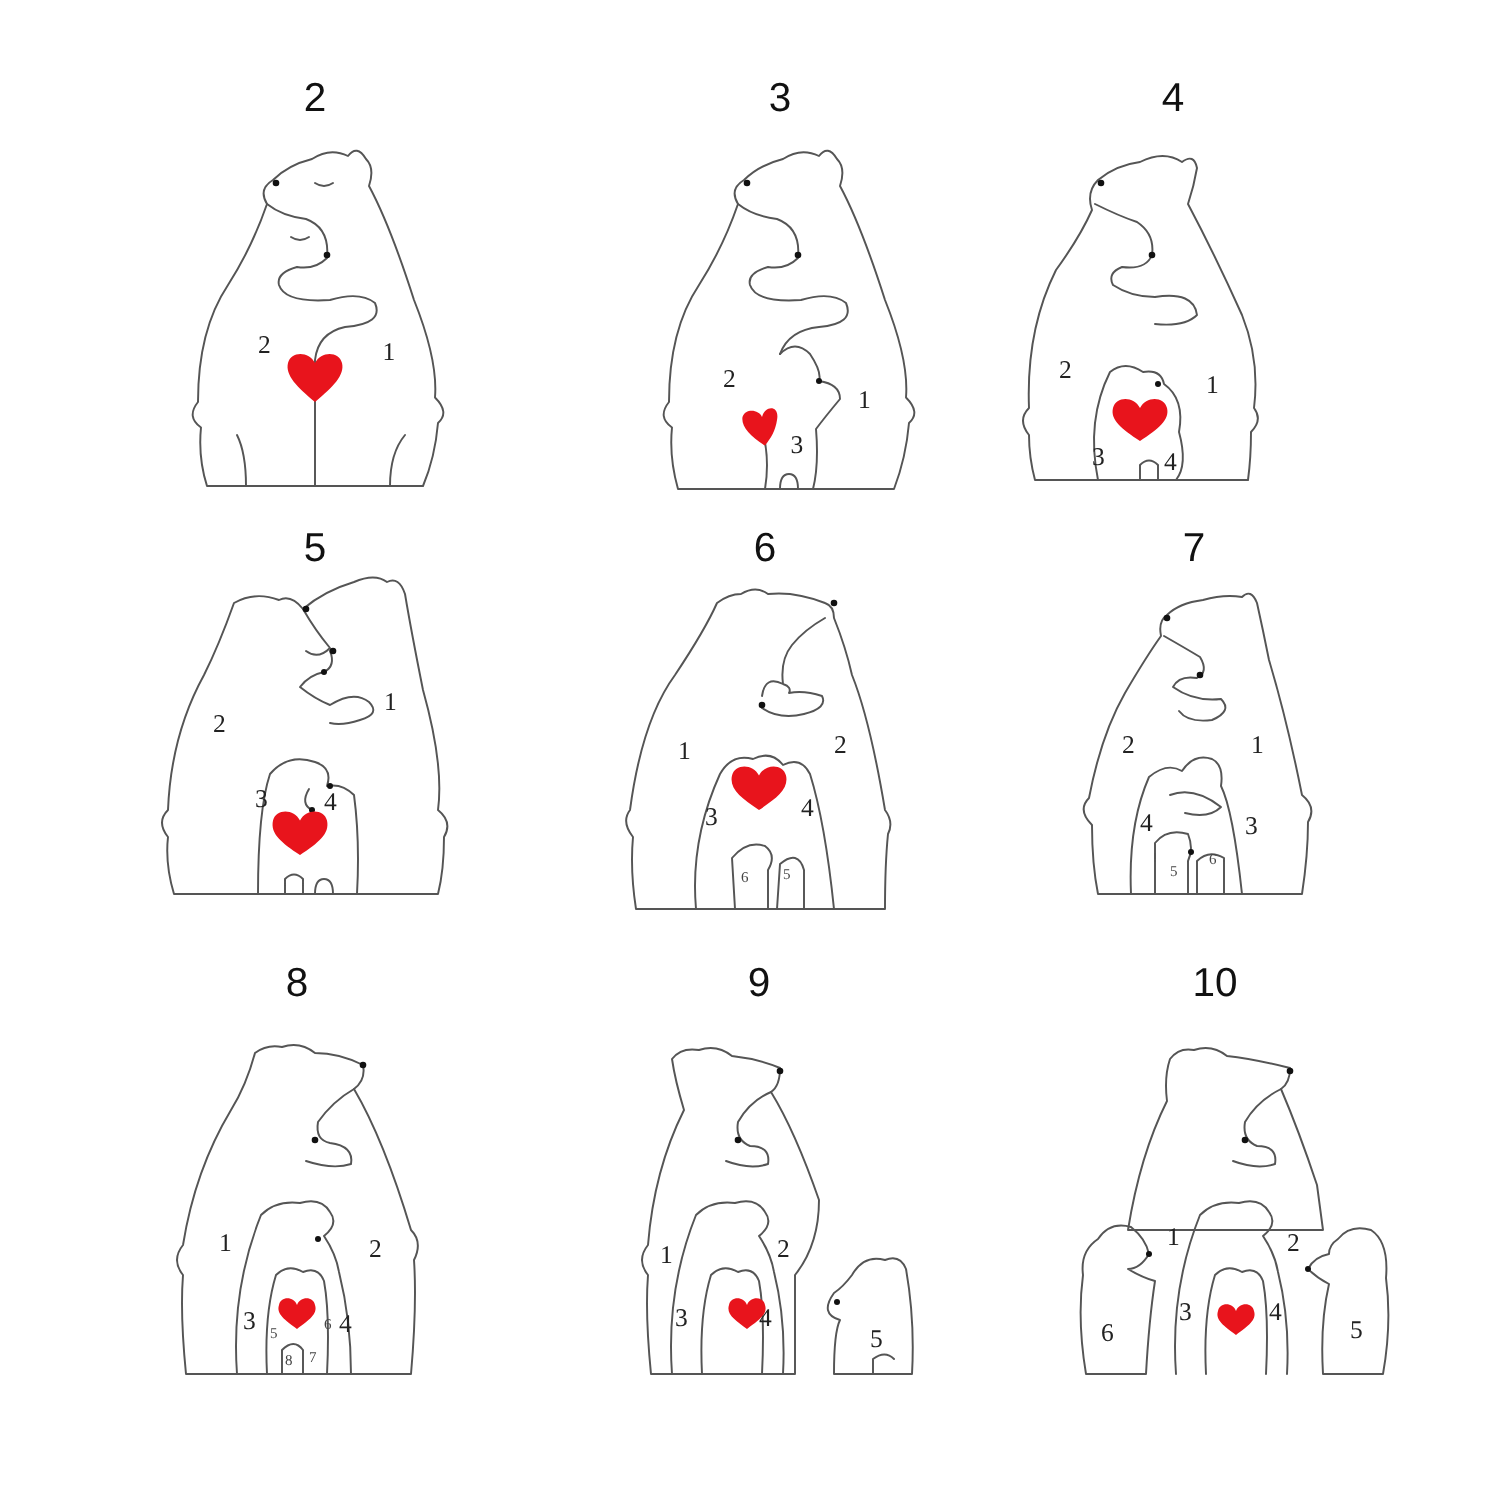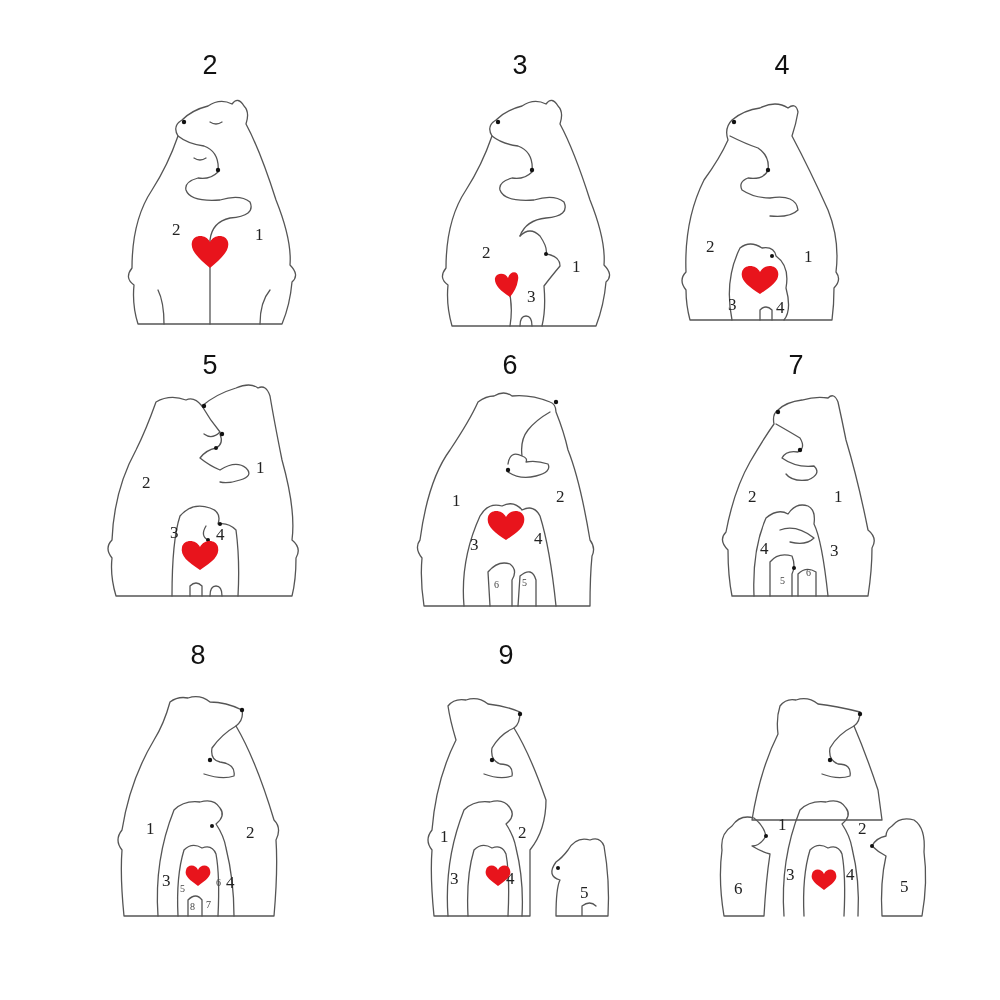--- a/index.html
+++ b/index.html
@@ -162,20 +162,21 @@
     <text class="num" x="70" y="212">1</text>
       <text class="num" x="148" y="208">2</text>
       <text class="num" x="80" y="254">3</text>
       <text class="num" x="136" y="254">4</text>
       <text class="num" x="210" y="268">5</text>
     <path fill="#e8141c" d="M128,256 C120,250 114,246 116,240 C117,234 126,234 128,240 C130,234 139,234 140,240 C142,246 136,250 128,256 Z"></path>
   </svg>
 </div>
 
 <div class="panel" style="left:660px; top:630px;">
+  <div class="panel-title" style="top:10px;">10</div>
   <svg viewBox="0 0 300 300">
     <path class="outline" d="M120,76 Q126,68 136,70 Q148,66 158,74 Q176,76 200,82 Q200,92 194,96 Q206,124 218,160 L222,190 L92,190 Q100,140 118,104 Q116,88 120,76 Z"></path>
     <path class="outline" d="M194,96 Q178,104 170,118 Q168,130 178,134 Q192,134 190,146 Q178,150 162,144"></path>
     <path class="outline" d="M124,286 Q120,230 140,180 Q150,170 166,172 Q180,168 186,178 Q192,186 182,194 Q190,206 192,218 Q200,250 198,286"></path>
     <path class="outline" d="M144,286 Q142,246 150,220 Q158,212 168,218 Q178,214 182,224 Q186,246 184,286"></path>
     <path class="outline" d="M72,196 Q80,184 94,188 Q104,196 106,206 Q100,216 92,216 Q102,222 110,224 Q106,250 104,286 L64,286 Q58,250 62,220 Q60,204 72,196 Z"></path>
     <path class="outline" d="M232,196 Q240,186 254,190 Q266,198 264,222 Q268,252 262,286 L222,286 Q220,252 226,226 Q218,222 212,216 Q216,208 226,206 Q226,200 232,196 Z"></path>
     <circle class="nose" cx="200" cy="84" r="2.2"></circle>
       <circle class="nose" cx="170" cy="130" r="2.2"></circle>
       <circle class="nose" cx="106" cy="206" r="2"></circle>

